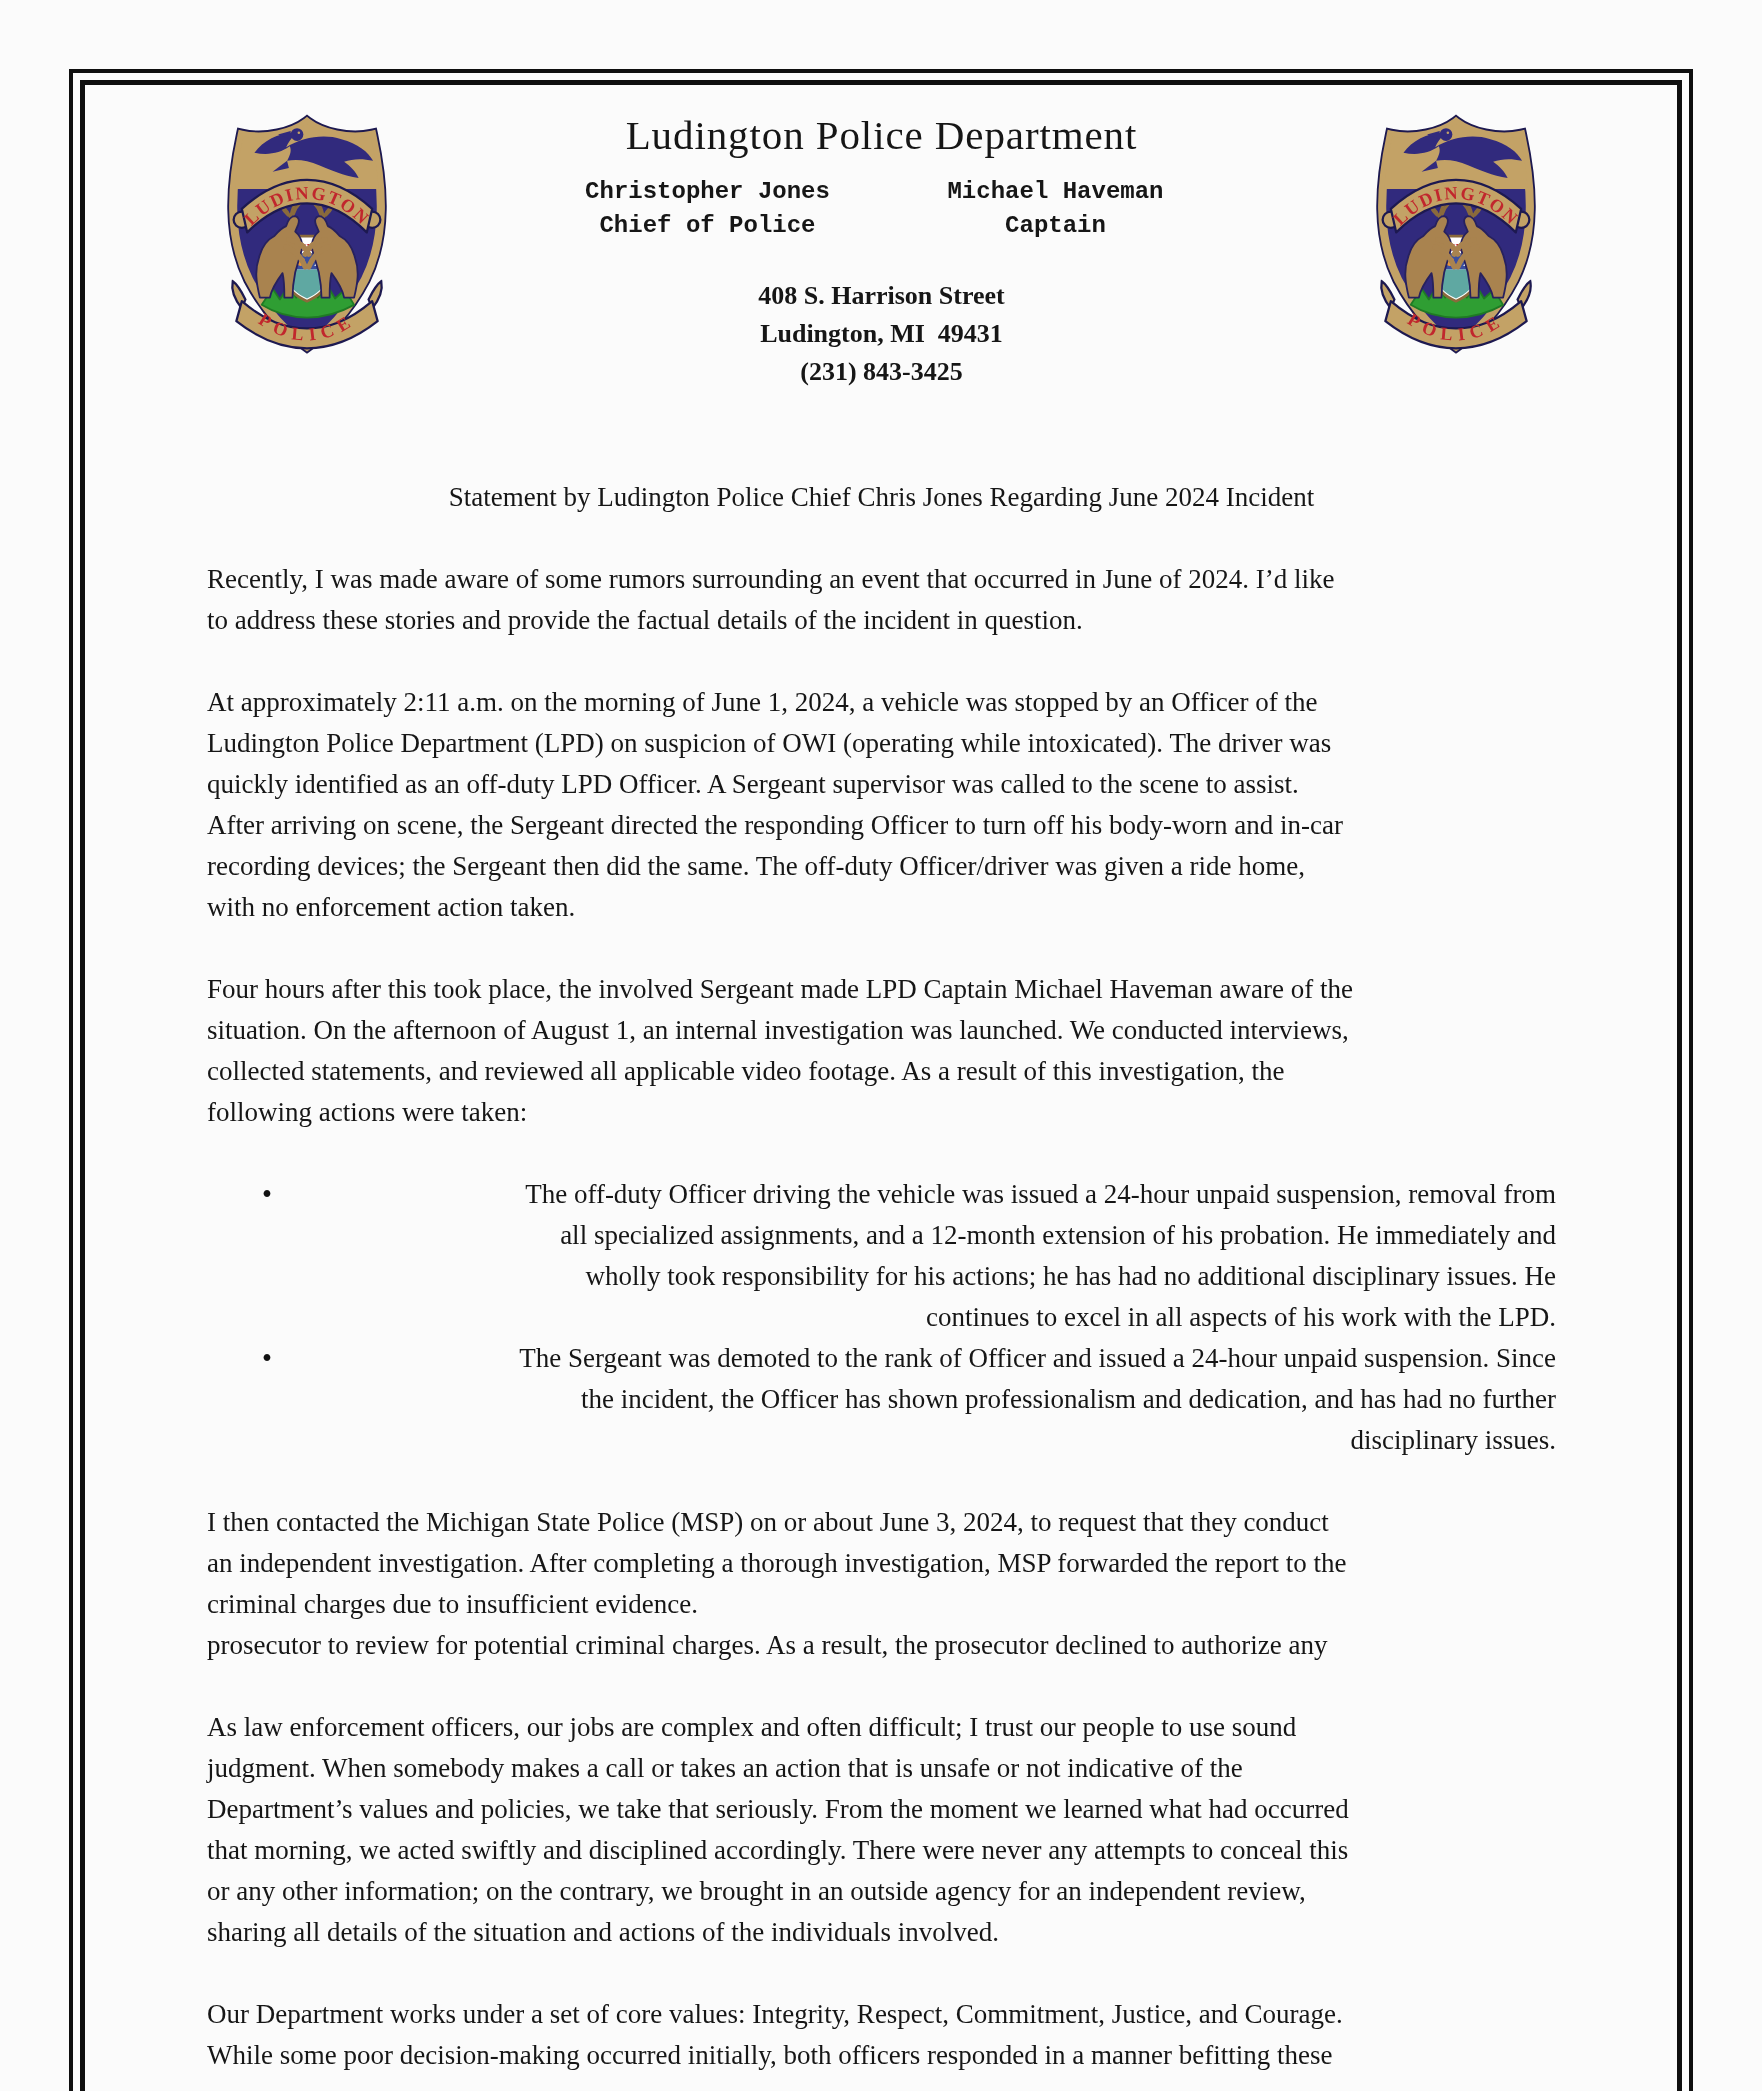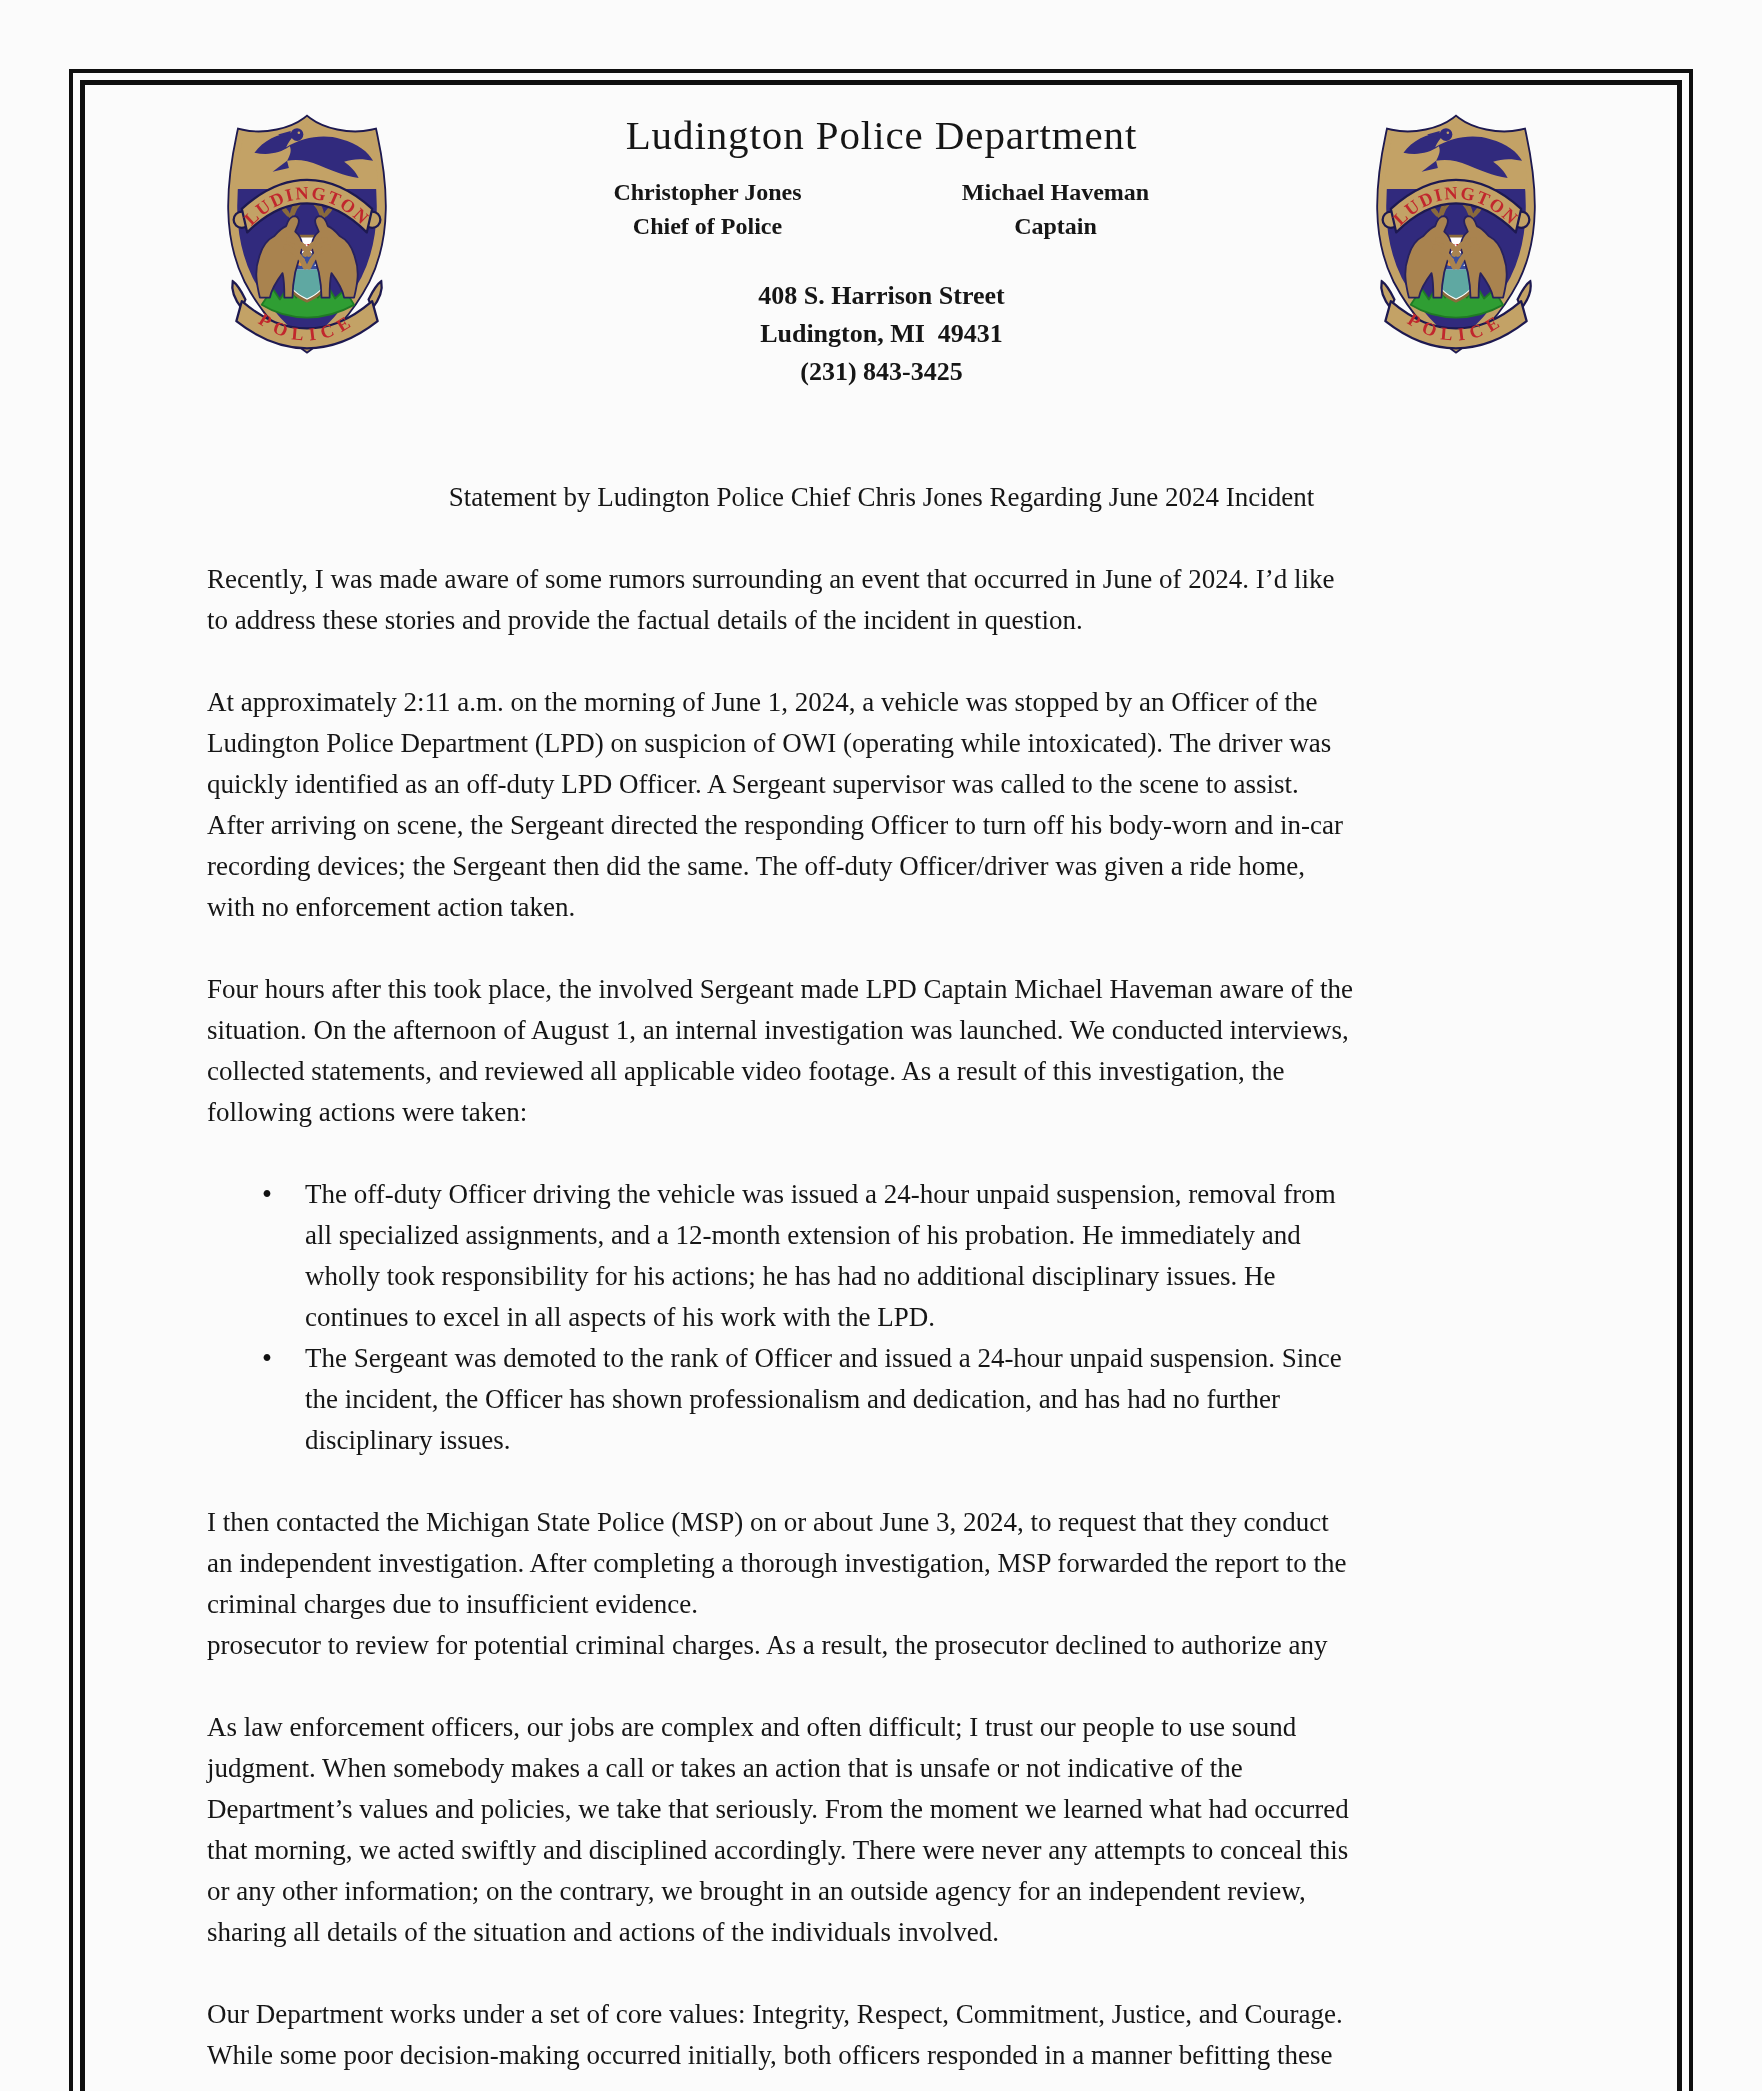--- a/index.html
+++ b/index.html
@@ -21,35 +21,35 @@
     position: absolute; left: 7.1px; top: 7.1px; right: 7.1px; height: 2139px;
     border: 5.3px solid #0f0f0f;
   }
   .content { position: relative; padding: 17px 121px 0 122px; }
 
   .header { display: flex; align-items: flex-start; }
   .badge { width: 200px; height: 259px; flex: 0 0 auto; }
   .header-center { flex: 1 1 auto; text-align: center; margin-top: 9px; }
   .dept-name { font-size: 41px; letter-spacing: 0.9px; line-height: 48px; }
   .officials { display: flex; justify-content: center; margin-top: 16px; }
-  .official { width: 348px; font-weight: bold; font-size: 24px; line-height: 34px; }
+  .official { width: 348px; font-weight: bold; font-size: 24px; line-height: 34px; font-family: Liberation Mono, monospace; }
   .address-block { margin-top: 34px; font-weight: bold; font-size: 26px; line-height: 38px; }
   .prewrap { white-space: pre-wrap; }
 
   .statement-title {
     text-align: center; font-weight: normal; font-size: 27px;
     margin-top: 86px; line-height: 41px; margin-bottom: 41px;
   }
   .body-text { font-size: 27px; line-height: 41px; }
   .para { margin: 12px 0 41px 0; font-family: Liberation Serif, serif; }
   .para:last-child { margin-bottom: 0; }
   .line { white-space: pre-wrap; }
 
   ul.bullets { list-style: none; margin: 0 0 41px 0; padding: 0; }
-  li.bullet { position: relative; padding-left: 98px; }
+  li.bullet { position: relative; padding-left: 98px; text-align: right; }
   li.bullet::before {
     content: "\2022";
     position: absolute; left: 55px; top: 0;
     font-size: 28.5px; line-height: 41px; color: #111;
   }
 
   svg text { font-family: "Liberation Serif", serif; }
 </style>
 </head>
 <body>

